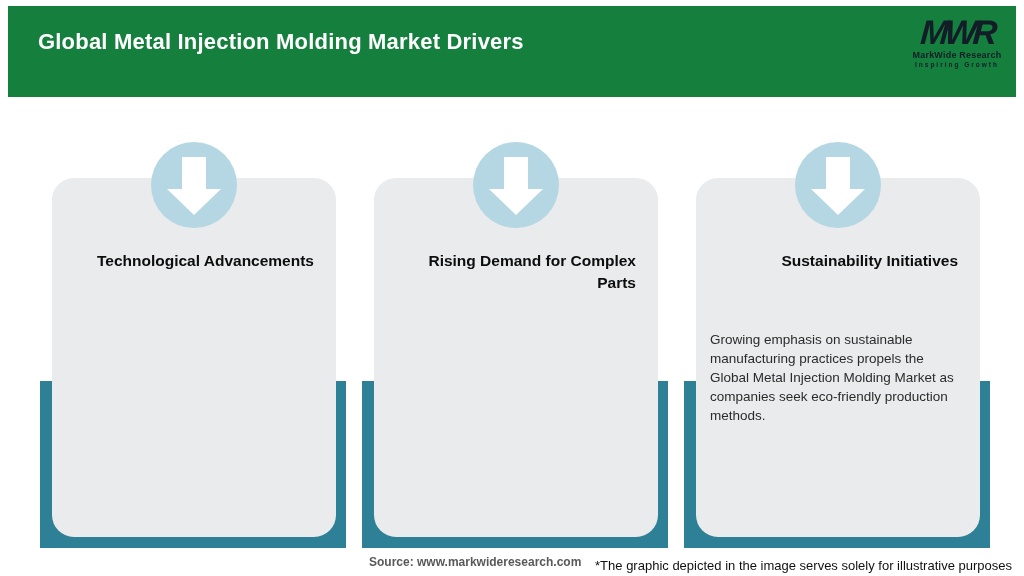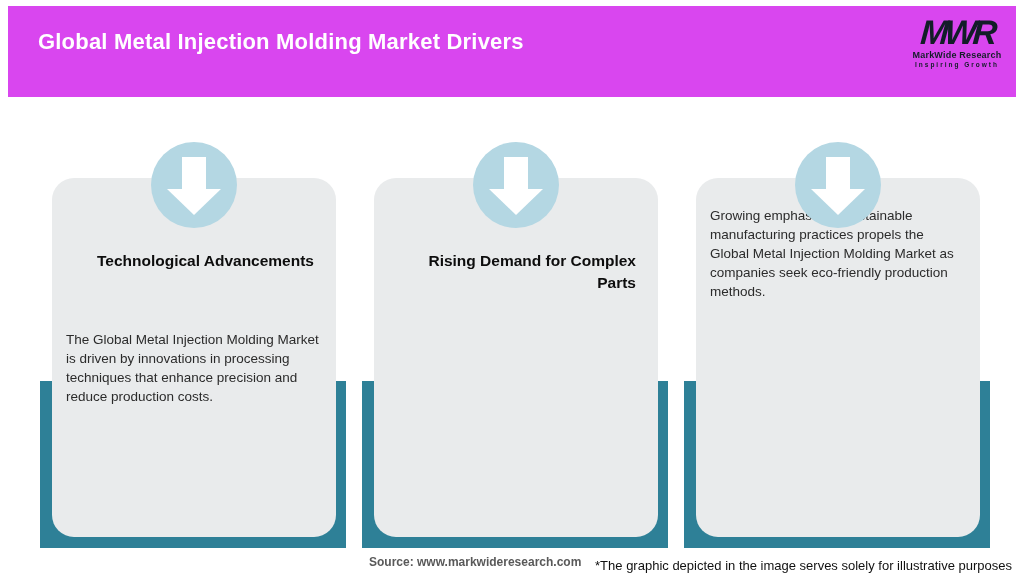--- a/index.html
+++ b/index.html
@@ -6,21 +6,21 @@
   body{
     width:1024px;height:576px;
     background:#ffffff;
     font-family:"Liberation Sans","DejaVu Sans",sans-serif;
     position:relative;overflow:hidden;
   }
 
   
   .header-bar{
     position:absolute;left:8px;top:6px;width:1008px;height:91px;
-    background:#d946ef;
+    background:#15803d;
   }
   .page-title{
     position:absolute;left:30px;top:23px;margin:0;
     font-size:22px;font-weight:bold;color:#ffffff;letter-spacing:.2px;
   }
   .logo{
     position:absolute;top:9px;right:10px;width:98px;
     text-align:center;color:#131d28;line-height:1;
   }
   .logo-mark{
@@ -85,38 +85,38 @@
   <div class="logo">
     <div class="logo-mark">MWR</div>
     <div class="logo-name">MarkWide Research</div>
     <div class="logo-tagline">Inspiring Growth</div>
   </div>
 </div>
 
 <div class="frame" id="frame-0"></div>
 <div class="card" id="card-0">
   <h2>Technological Advancements</h2>
-  <p>The Global Metal Injection Molding Market is driven by innovations in processing techniques that enhance precision and reduce production costs.</p>
 </div>
 <div class="circle" id="circle-0">
   <div class="arrow-shaft"></div>
   <div class="arrow-head"></div>
 </div>
 
 <div class="frame" id="frame-1"></div>
 <div class="card" id="card-1">
   <h2>Rising Demand for Complex Parts</h2>
 </div>
 <div class="circle" id="circle-1">
   <div class="arrow-shaft"></div>
   <div class="arrow-head"></div>
 </div>
 
 <div class="frame" id="frame-2"></div>
 <div class="card" id="card-2">
+  <h2>Sustainability Initiatives</h2>
   <p>Growing emphasis on sustainable manufacturing practices propels the Global Metal Injection Molding Market as companies seek eco-friendly production methods.</p>
 </div>
 <div class="circle" id="circle-2">
   <div class="arrow-shaft"></div>
   <div class="arrow-head"></div>
 </div>
 
 <div class="source-text">Source: www.markwideresearch.com</div>
 <div class="disclaimer-text">*The graphic depicted in the image serves solely for illustrative purposes</div>
 

